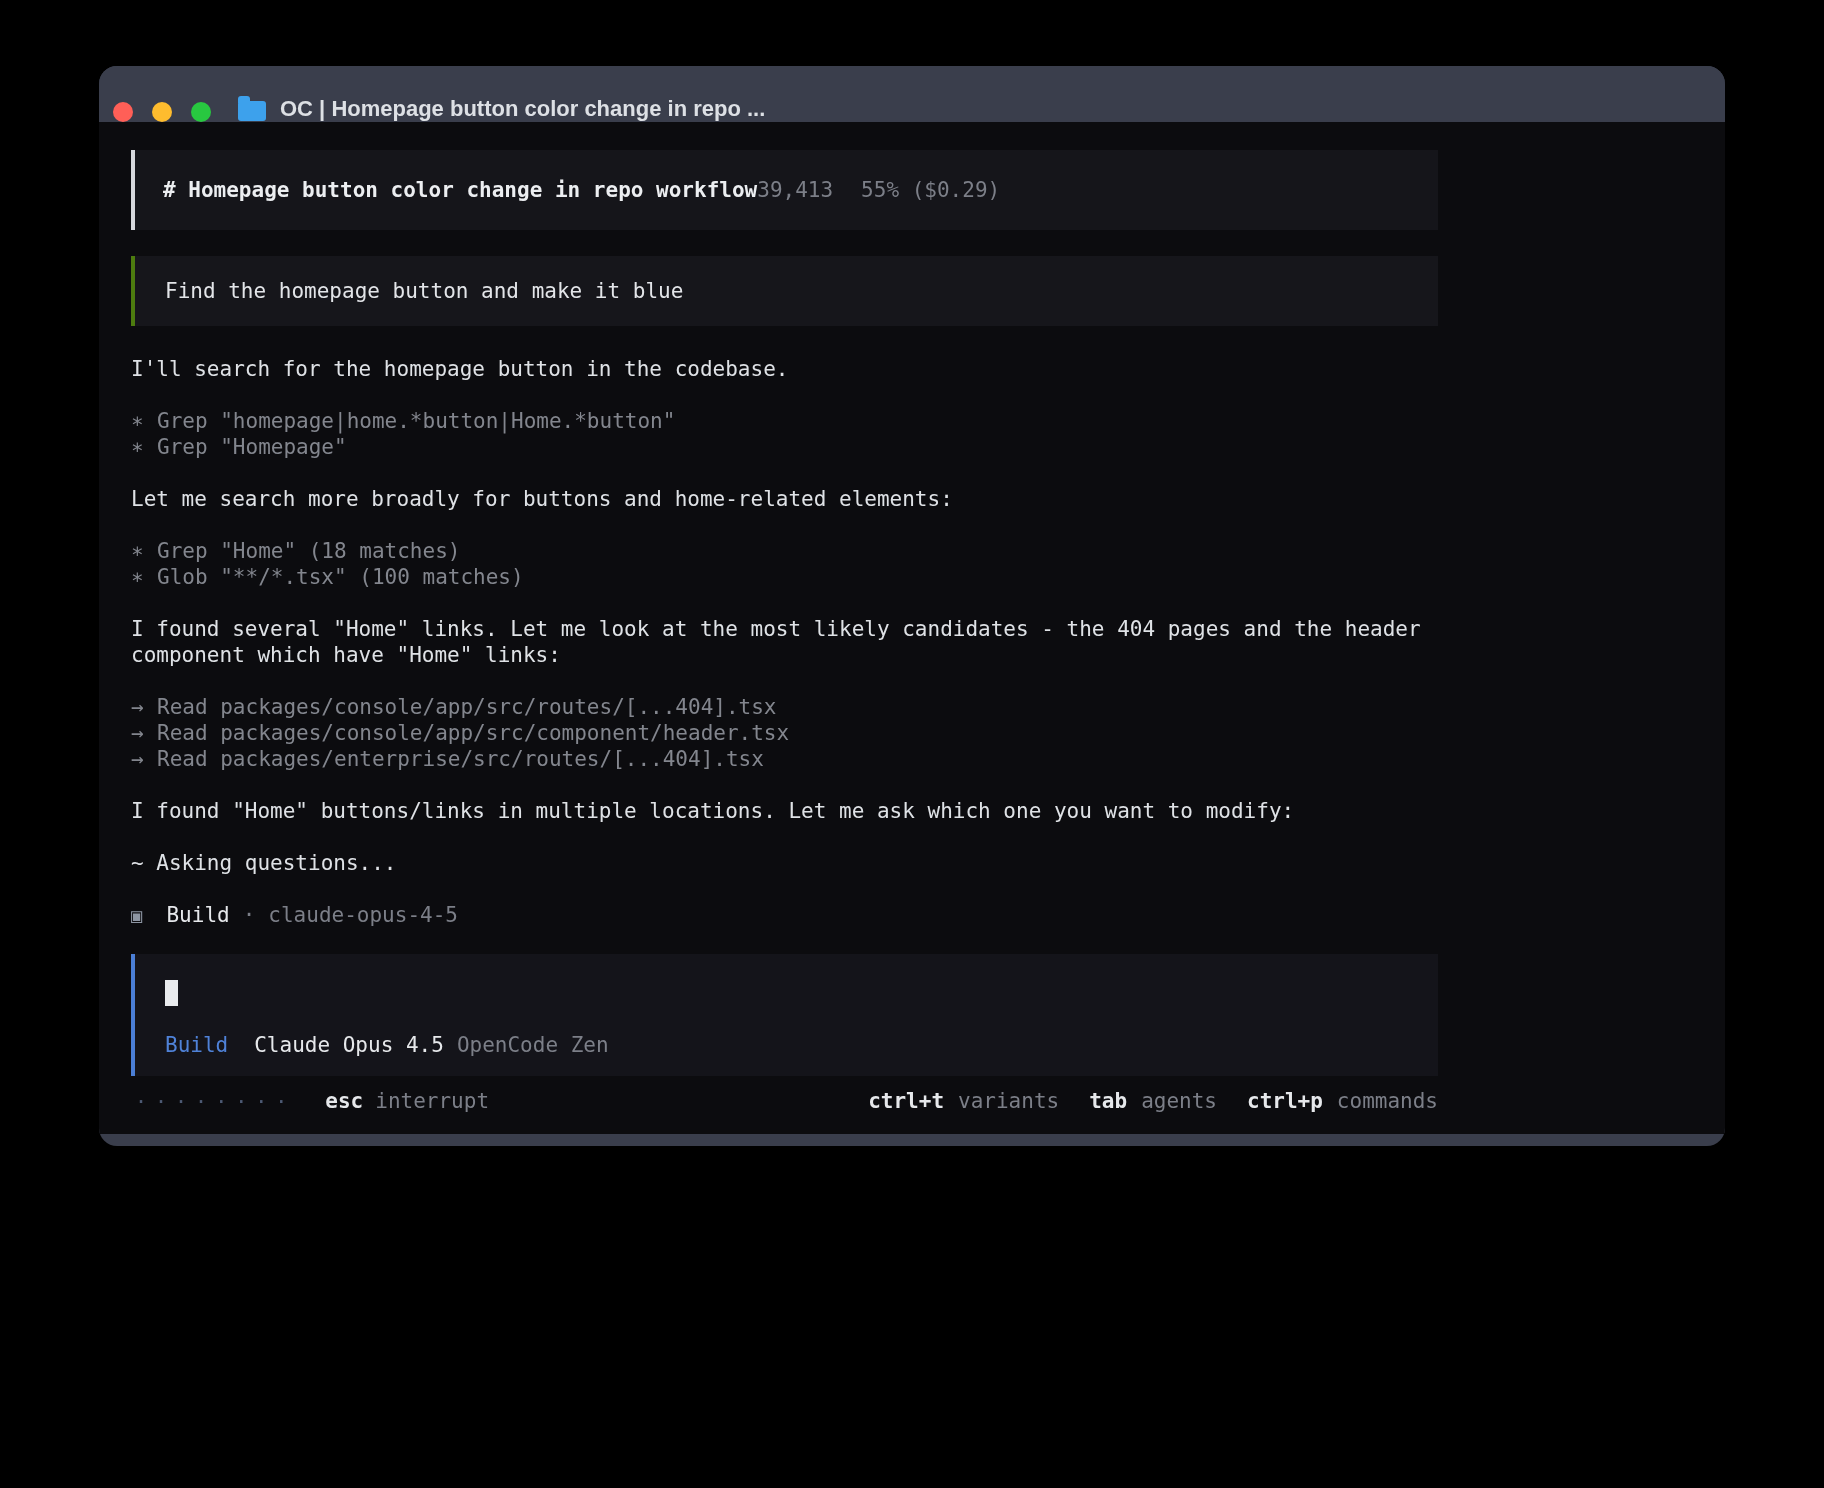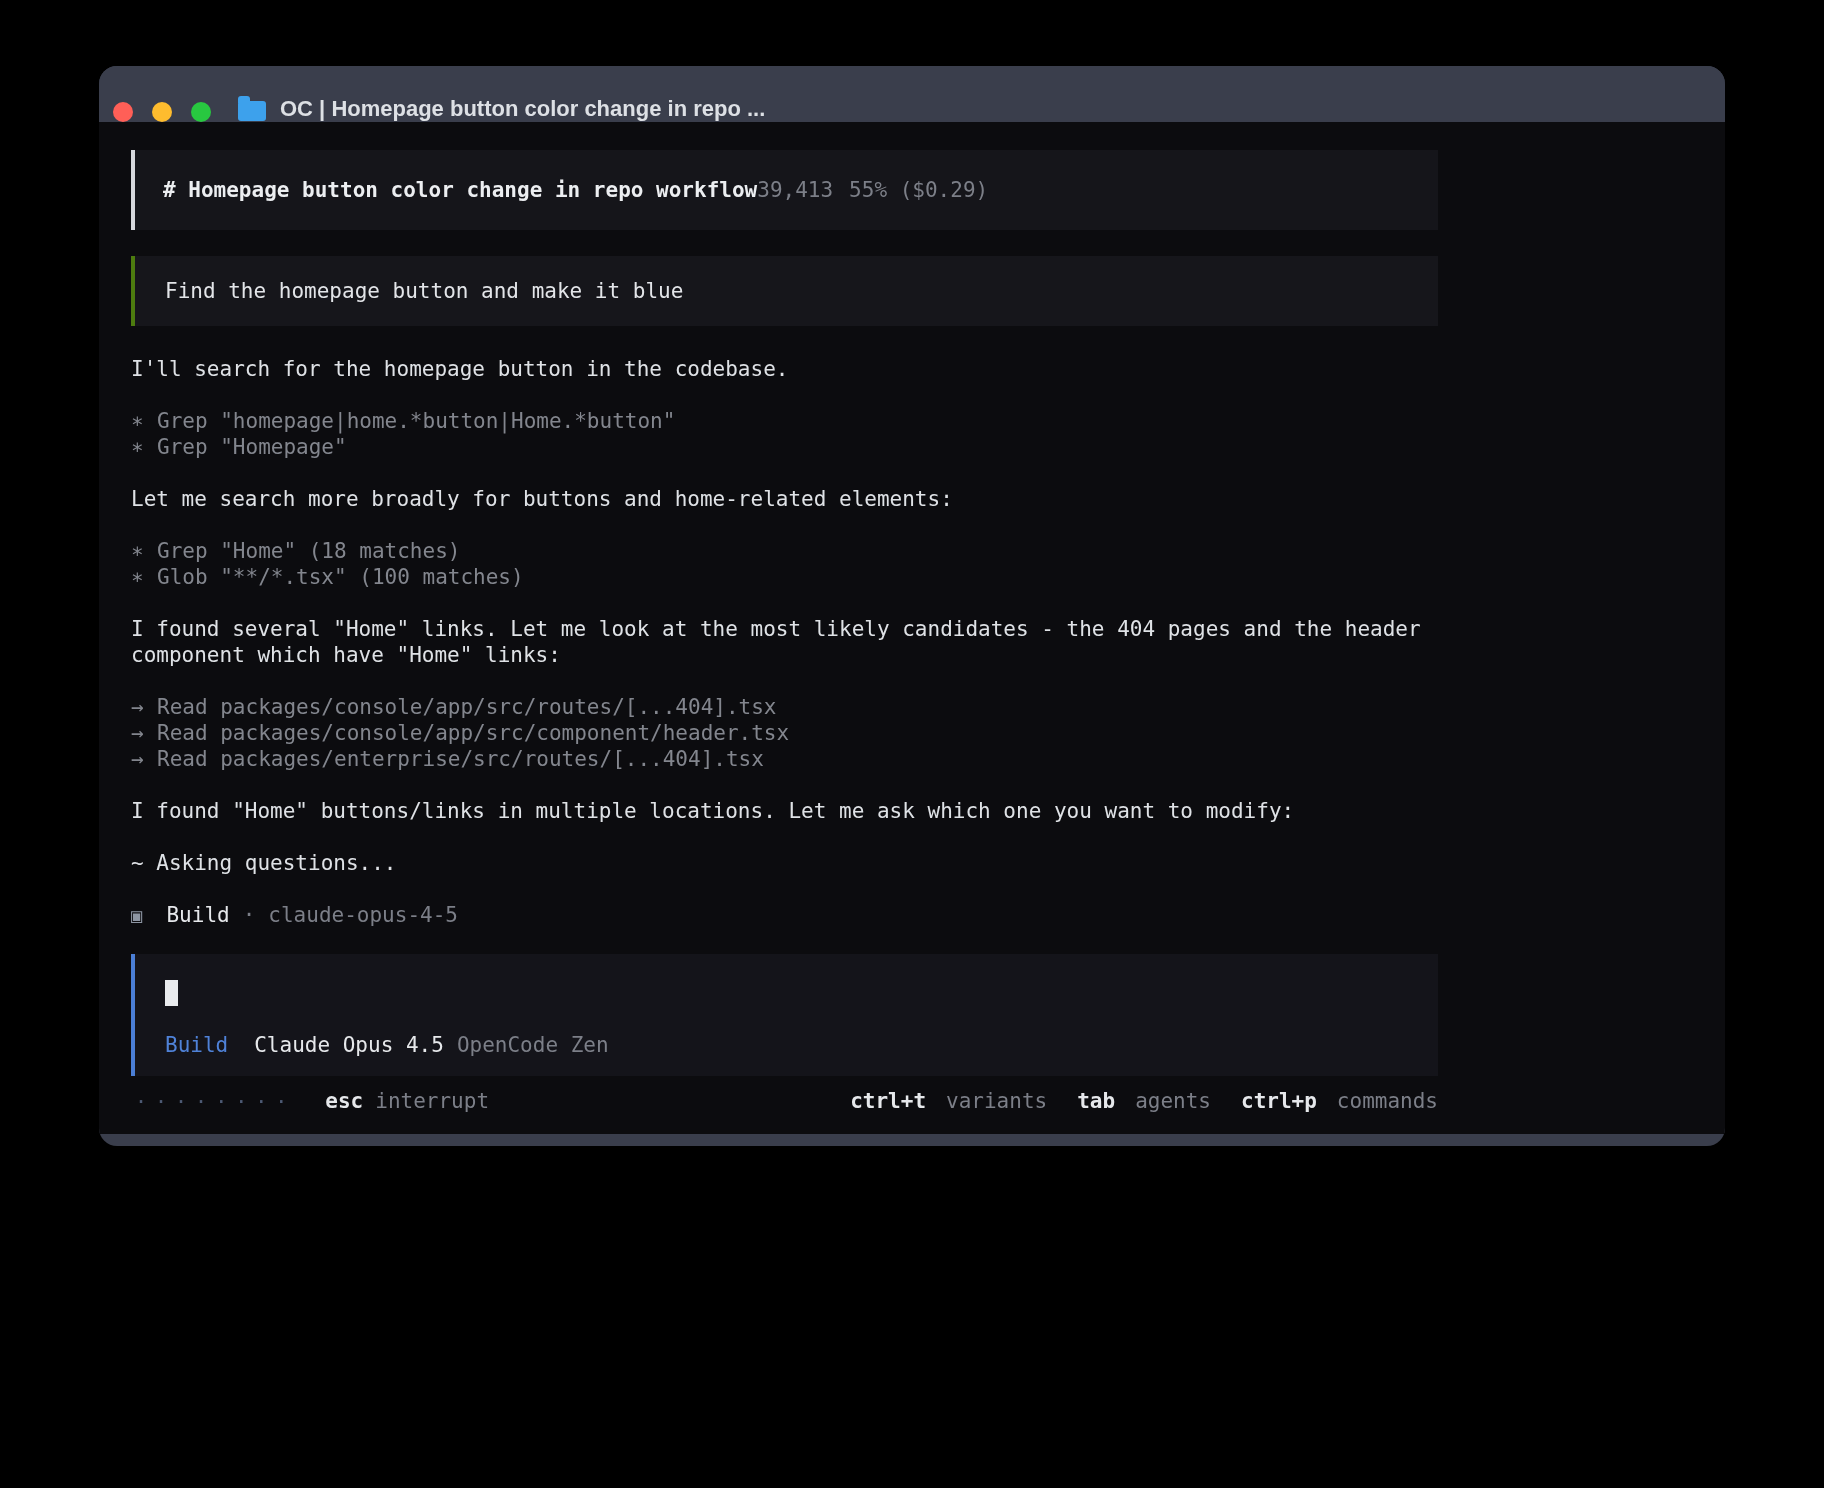--- a/index.html
+++ b/index.html
@@ -28,21 +28,21 @@
     color:#dfe2e6; font-size:21px; line-height:26px;
   }
   .inner { width:1307px; }
 
   .header-block {
     background:#15151a; border-left:4px solid #d6d8dd; height:80px;
     display:flex; align-items:center; justify-content:flex-start;
     padding:0 28px; margin-bottom:26px;
   }
   .header-title { font-weight:bold; color:#eceef1; }
-  .header-stats { color:#7c7f88; display:flex; gap:16px; }
+  .header-stats { color:#7c7f88; display:flex; gap:28px; }
 
   .user-block {
     background:#16161b; border-left:4px solid #4d7c0f;
     padding:22px 30px; margin-bottom:30px; color:#e3e5e9;
   }
 
   .para { margin-bottom:26px; color:#dfe2e6; }
   .tool-group { margin-bottom:26px; color:#83868e; }
   .tool-line { display:flex; }
   .tool-marker { width:26px; flex:0 0 26px; }
@@ -64,21 +64,21 @@
   .input-mode { color:#4f82d8; margin-right:26px; }
   .input-model { color:#e6e8eb; margin-right:13px; }
   .input-provider { color:#7c7f88; }
 
   .statusbar { display:flex; align-items:center; width:1307px; margin-top:0; }
   .spinner { color:#4d5a74; letter-spacing:8px; font-size:20px; margin-left:4px; }
   .esc-group { margin-left:30px; display:flex; gap:12px; }
   .key { font-weight:bold; color:#e6e8eb; }
   .hint-label { color:#7c7f88; }
   .statusbar-right { margin-left:auto; display:flex; gap:30px; }
-  .shortcut { display:flex; gap:20px; }
+  .shortcut { display:flex; gap:14px; }
 </style>
 </head>
 <body>
 
 <div class="desktop">
   <div class="window">
 
     <div class="titlebar">
       <div class="lights">
         <span class="light red"></span>

